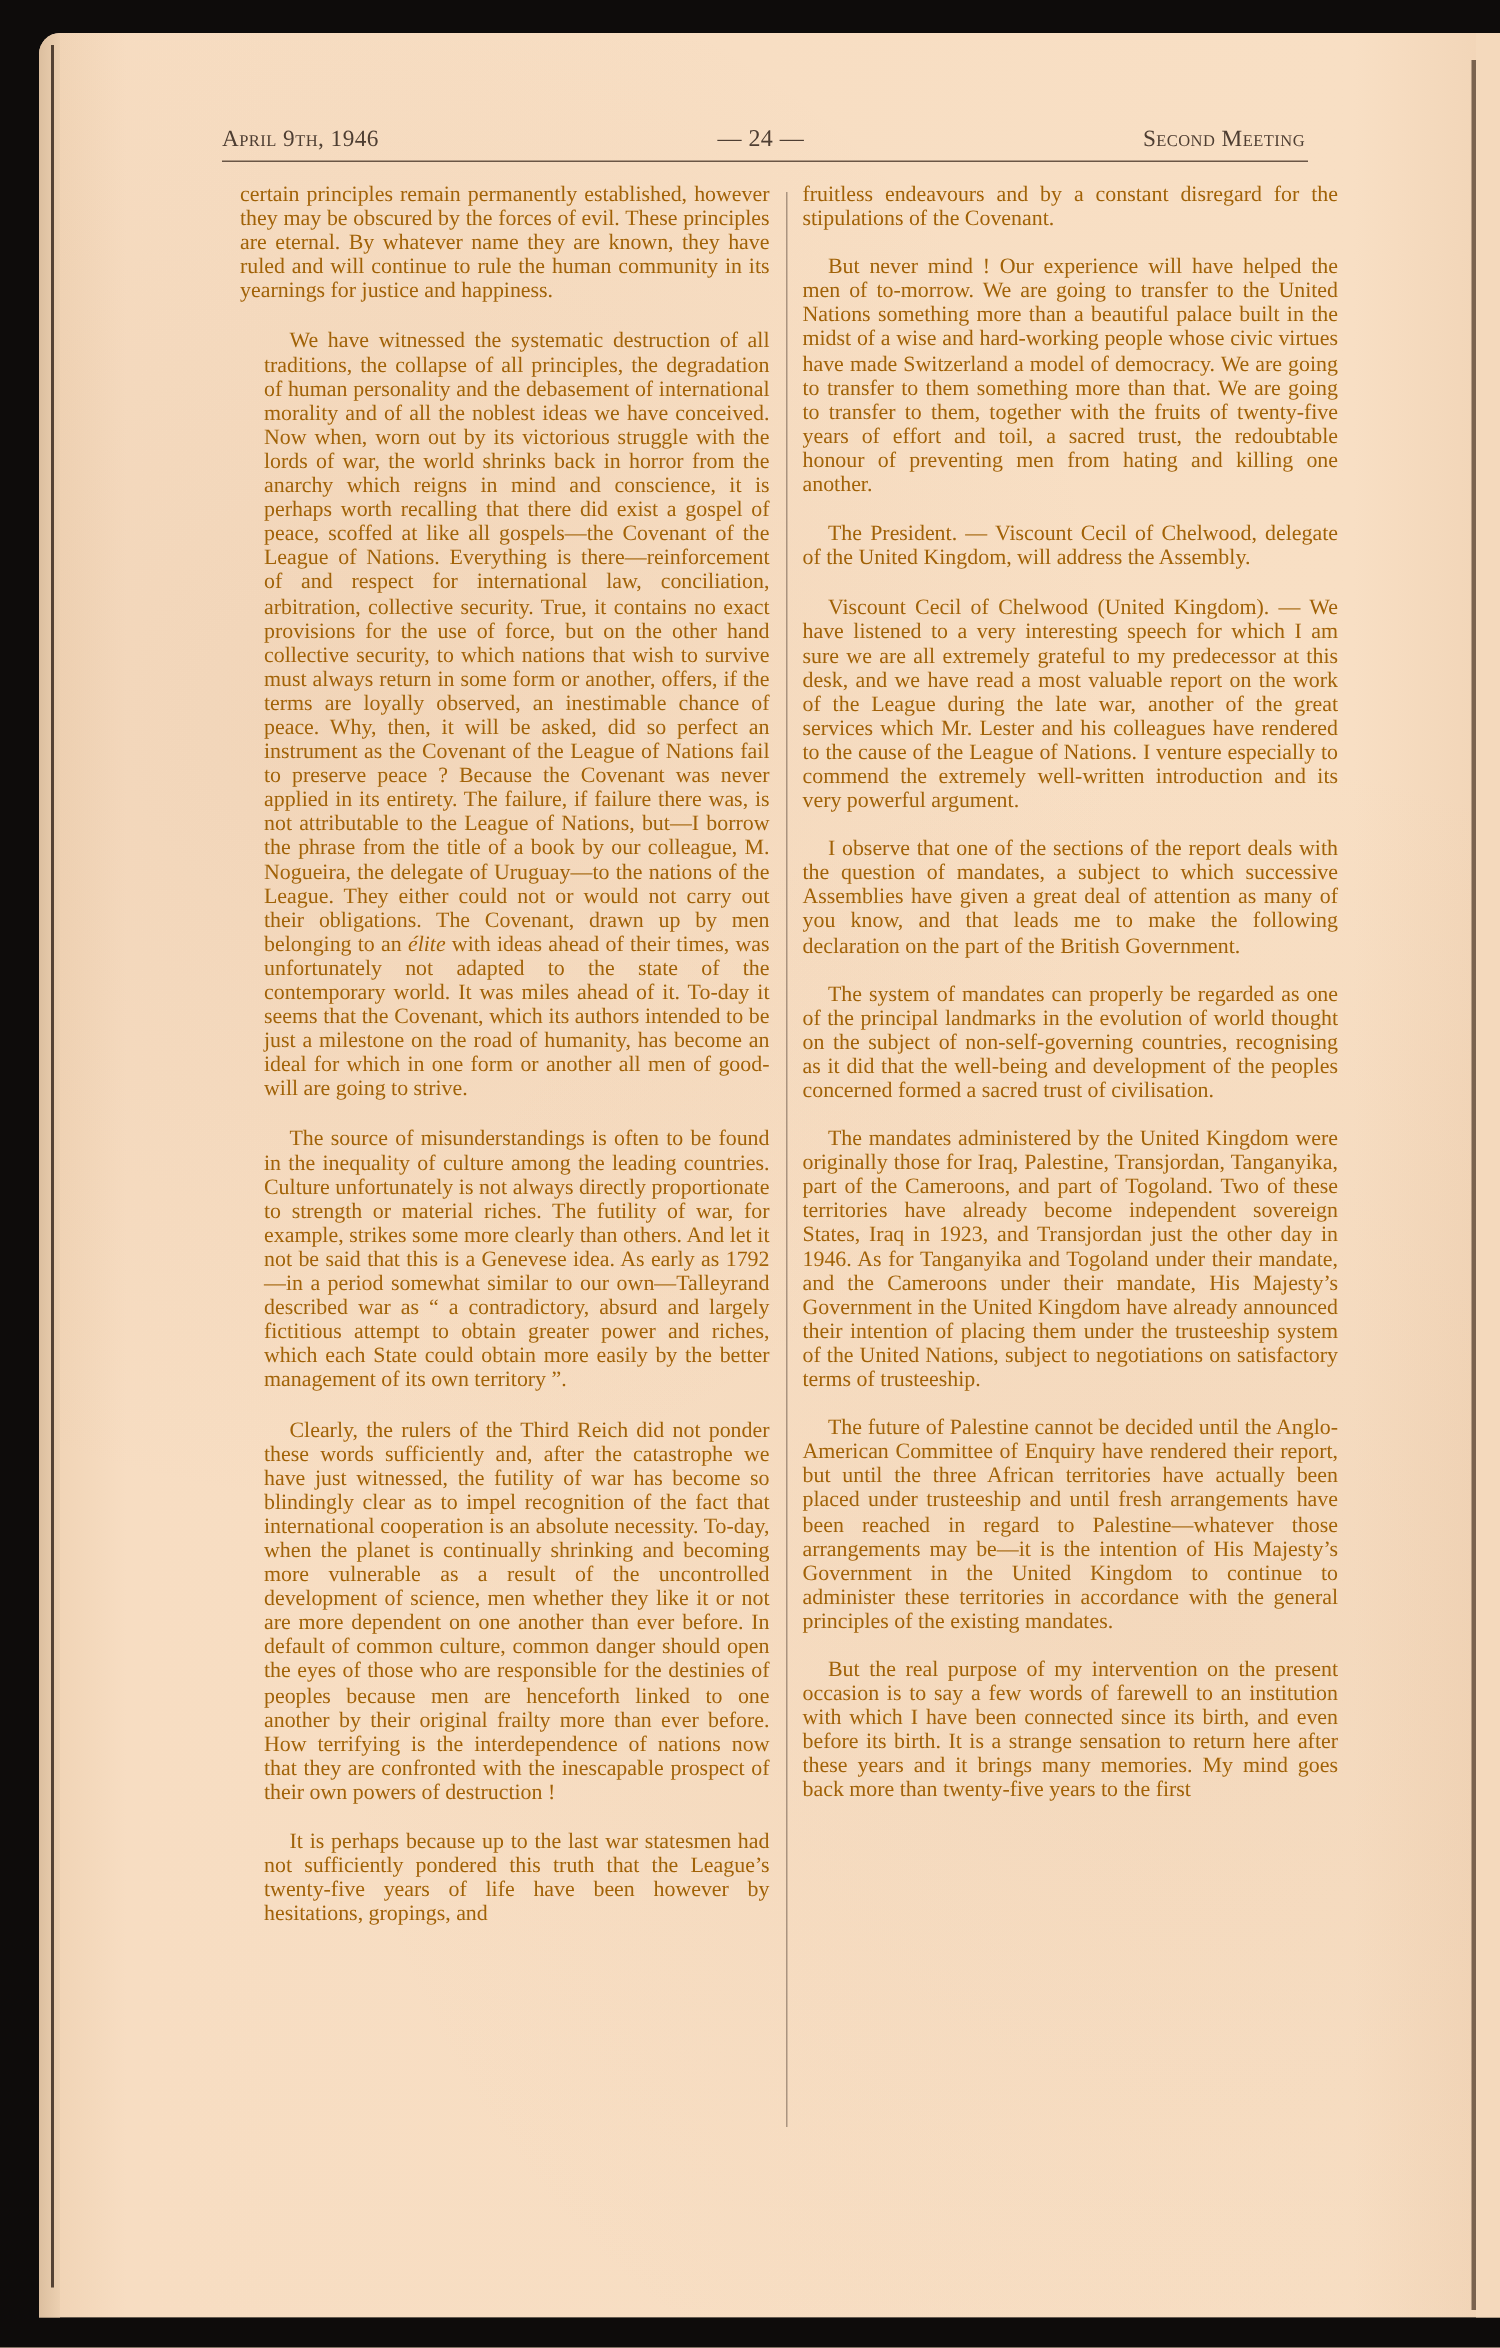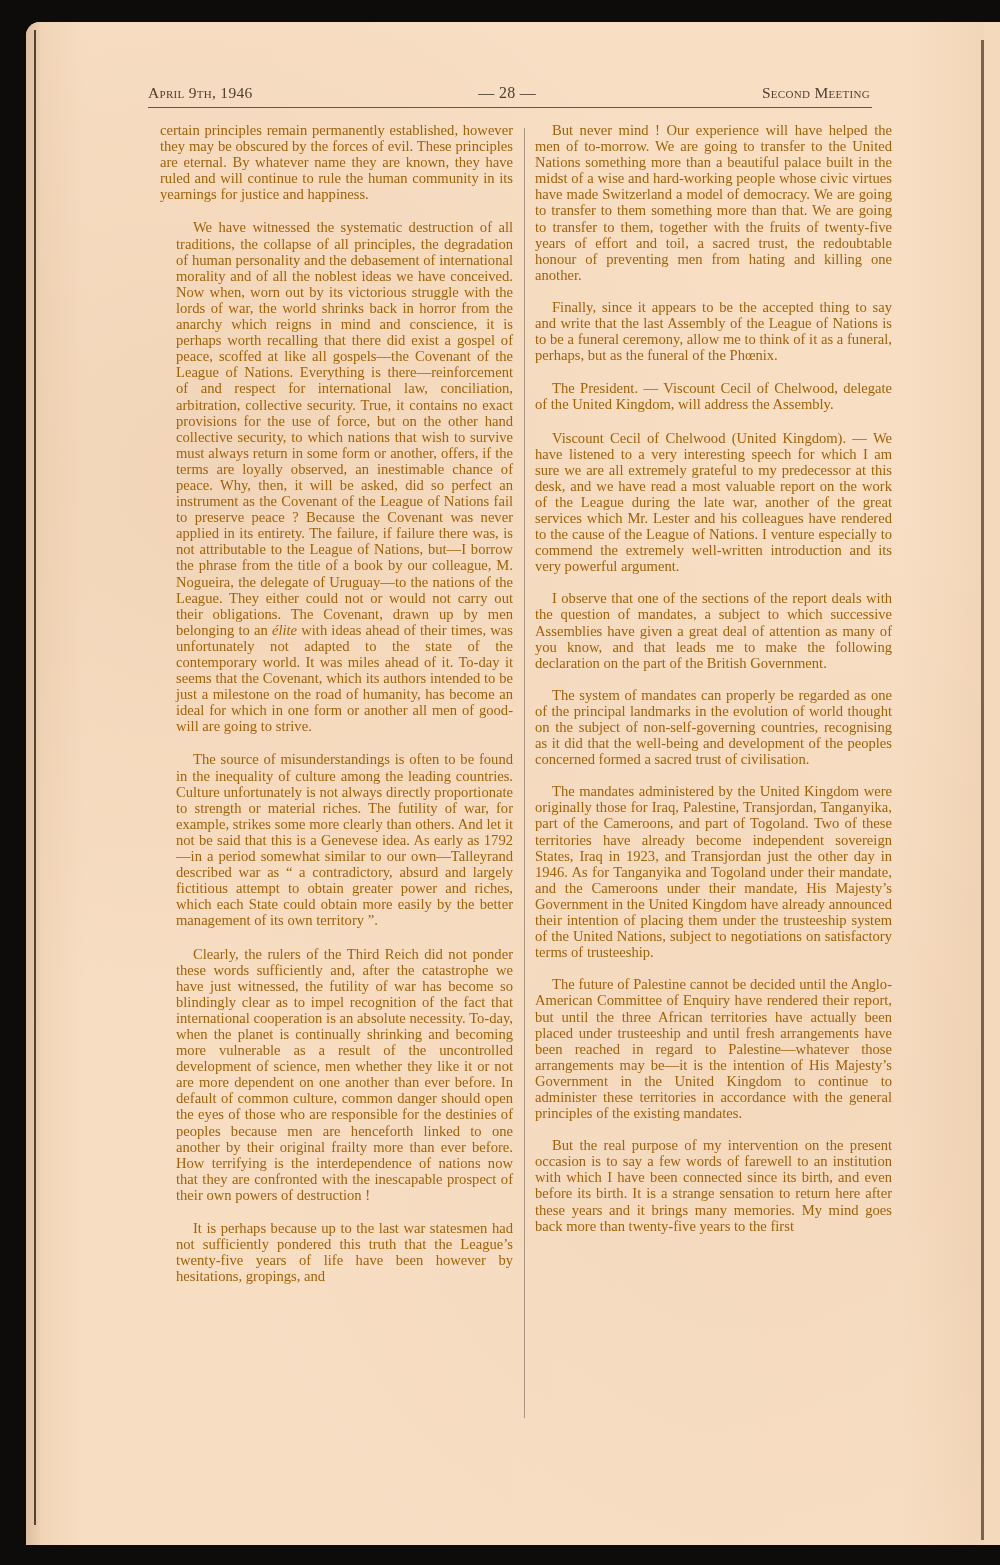--- a/index.html
+++ b/index.html
@@ -53,38 +53,38 @@
 
 <div class="page">
   <div class="edge-strip"></div>
   <div class="binding-line"></div>
   <div class="right-strip"></div>
   <div class="gutter-line"></div>
 </div>
 
 <div class="header">
   <span>April 9th, 1946</span>
-  <span class="pg">— 28 —</span>
+  <span class="pg">— 24 —</span>
   <span>Second Meeting</span>
 </div>
 <div class="header-rule"></div>
 
 <div class="divider"></div>
 
 <div class="col col-left">
   <p>certain principles remain permanently established, however they may be obscured by the forces of evil. These principles are eternal. By whatever name they are known, they have ruled and will continue to rule the human community in its yearnings for justice and happiness.</p>
   <p class="ind"><span>We have witnessed the systematic destruction of all traditions, the collapse of all principles, the degradation of human personality and the debasement of international morality and of all the noblest ideas we have conceived. Now when, worn out by its victorious struggle with the lords of war, the world shrinks back in horror from the anarchy which reigns in mind and conscience, it is perhaps worth recalling that there did exist a gospel of peace, scoffed at like all gospels—the Covenant of the League of Nations. Everything is there—reinforcement of and respect for inter­national law, conciliation, arbitration, collective security. True, it contains no exact provisions for the use of force, but on the other hand collective security, to which nations that wish to survive must always return in some form or another, offers, if the terms are loyally observed, an inestimable chance of peace. Why, then, it will be asked, did so perfect an instrument as the Covenant of the League of Nations fail to preserve peace ? Because the Covenant was never applied in its entirety. The failure, if failure there was, is not attributable to the League of Nations, but—I borrow the phrase from the title of a book by our colleague, M. Nogueira, the delegate of Uruguay—to the nations of the League. They either could not or would not carry out their obligations. The Covenant, drawn up by men belonging to an</span> <span class="i">élite</span><span> with ideas ahead of their times, was unfortunately not adapted to the state of the contemporary world. It was miles ahead of it. To-day it seems that the Covenant, which its authors intended to be just a milestone on the road of humanity, has become an ideal for which in one form or another all men of good-will are going to strive.</span></p>
   <p class="ind">The source of misunderstandings is often to be found in the inequality of culture among the leading countries. Culture unfortunately is not always directly proportionate to strength or material riches. The futility of war, for example, strikes some more clearly than others. And let it not be said that this is a Genevese idea. As early as 1792—in a period somewhat similar to our own—Talleyrand described war as “ a contradictory, absurd and largely fictitious attempt to obtain greater power and riches, which each State could obtain more easily by the better management of its own territory ”.</p>
   <p class="ind">Clearly, the rulers of the Third Reich did not ponder these words sufficiently and, after the catastrophe we have just witnessed, the futility of war has become so blindingly clear as to impel recognition of the fact that international co­operation is an absolute necessity. To-day, when the planet is continually shrinking and becoming more vulnerable as a result of the uncontrolled development of science, men whether they like it or not are more dependent on one another than ever before. In default of common culture, common danger should open the eyes of those who are responsible for the destinies of peoples because men are henceforth linked to one another by their original frailty more than ever before. How terrifying is the interdependence of nations now that they are confronted with the inescapable prospect of their own powers of destruction !</p>
   <p class="ind">It is perhaps because up to the last war statesmen had not sufficiently pondered this truth that the League’s twenty-five years of life have been however by hesitations, gropings, and</p>
 </div>
 
 <div class="col col-right">
+  <p>fruitless endeavours and by a constant disregard for the stipulations of the Covenant.</p>
   <p class="ind">But never mind ! Our experience will have helped the men of to-morrow. We are going to transfer to the United Nations something more than a beautiful palace built in the midst of a wise and hard-working people whose civic virtues have made Switzerland a model of democracy. We are going to transfer to them something more than that. We are going to transfer to them, together with the fruits of twenty-five years of effort and toil, a sacred trust, the redoubtable honour of preventing men from hating and killing one another.</p>
-  <p class="ind">Finally, since it appears to be the accepted thing to say and write that the last Assembly of the League of Nations is to be a funeral ceremony, allow me to think of it as a funeral, perhaps, but as the funeral of the Phœnix.</p>
   <p class="ind speaker-gap"><span class="b">The President.</span><span> — Viscount Cecil of Chelwood, delegate of the United Kingdom, will address the Assembly.</span></p>
   <p class="ind speaker-gap"><span class="b">Viscount Cecil of Chelwood</span><span> (United Kingdom). — We have listened to a very interesting speech for which I am sure we are all extremely grateful to my predecessor at this desk, and we have read a most valuable report on the work of the League during the late war, another of the great services which Mr. Lester and his colleagues have rendered to the cause of the League of Nations. I venture especially to commend the extremely well-written introduction and its very powerful argument.</span></p>
   <p class="ind">I observe that one of the sections of the report deals with the question of mandates, a subject to which successive Assemblies have given a great deal of attention as many of you know, and that leads me to make the following declaration on the part of the British Government.</p>
   <p class="ind">The system of mandates can properly be regarded as one of the principal landmarks in the evolution of world thought on the subject of non-self-governing countries, recognising as it did that the well-being and development of the peoples concerned formed a sacred trust of civilisation.</p>
   <p class="ind">The mandates administered by the United Kingdom were originally those for Iraq, Palestine, Transjordan, Tanganyika, part of the Cameroons, and part of Togoland. Two of these territories have already become independent sovereign States, Iraq in 1923, and Transjordan just the other day in 1946. As for Tanganyika and Togoland under their mandate, and the Cameroons under their mandate, His Majesty’s Government in the United Kingdom have already announced their intention of placing them under the trustee­ship system of the United Nations, subject to negotiations on satisfactory terms of trusteeship.</p>
   <p class="ind">The future of Palestine cannot be decided until the Anglo-American Committee of Enquiry have rendered their report, but until the three African territories have actually been placed under trusteeship and until fresh arrangements have been reached in regard to Palestine—whatever those arrangements may be—it is the intention of His Majesty’s Government in the United Kingdom to continue to administer these territories in accordance with the general principles of the existing mandates.</p>
   <p class="ind">But the real purpose of my intervention on the present occasion is to say a few words of farewell to an institution with which I have been connected since its birth, and even before its birth. It is a strange sensation to return here after these years and it brings many memories. My mind goes back more than twenty-five years to the first</p>
 </div>
 
 </body></html>

